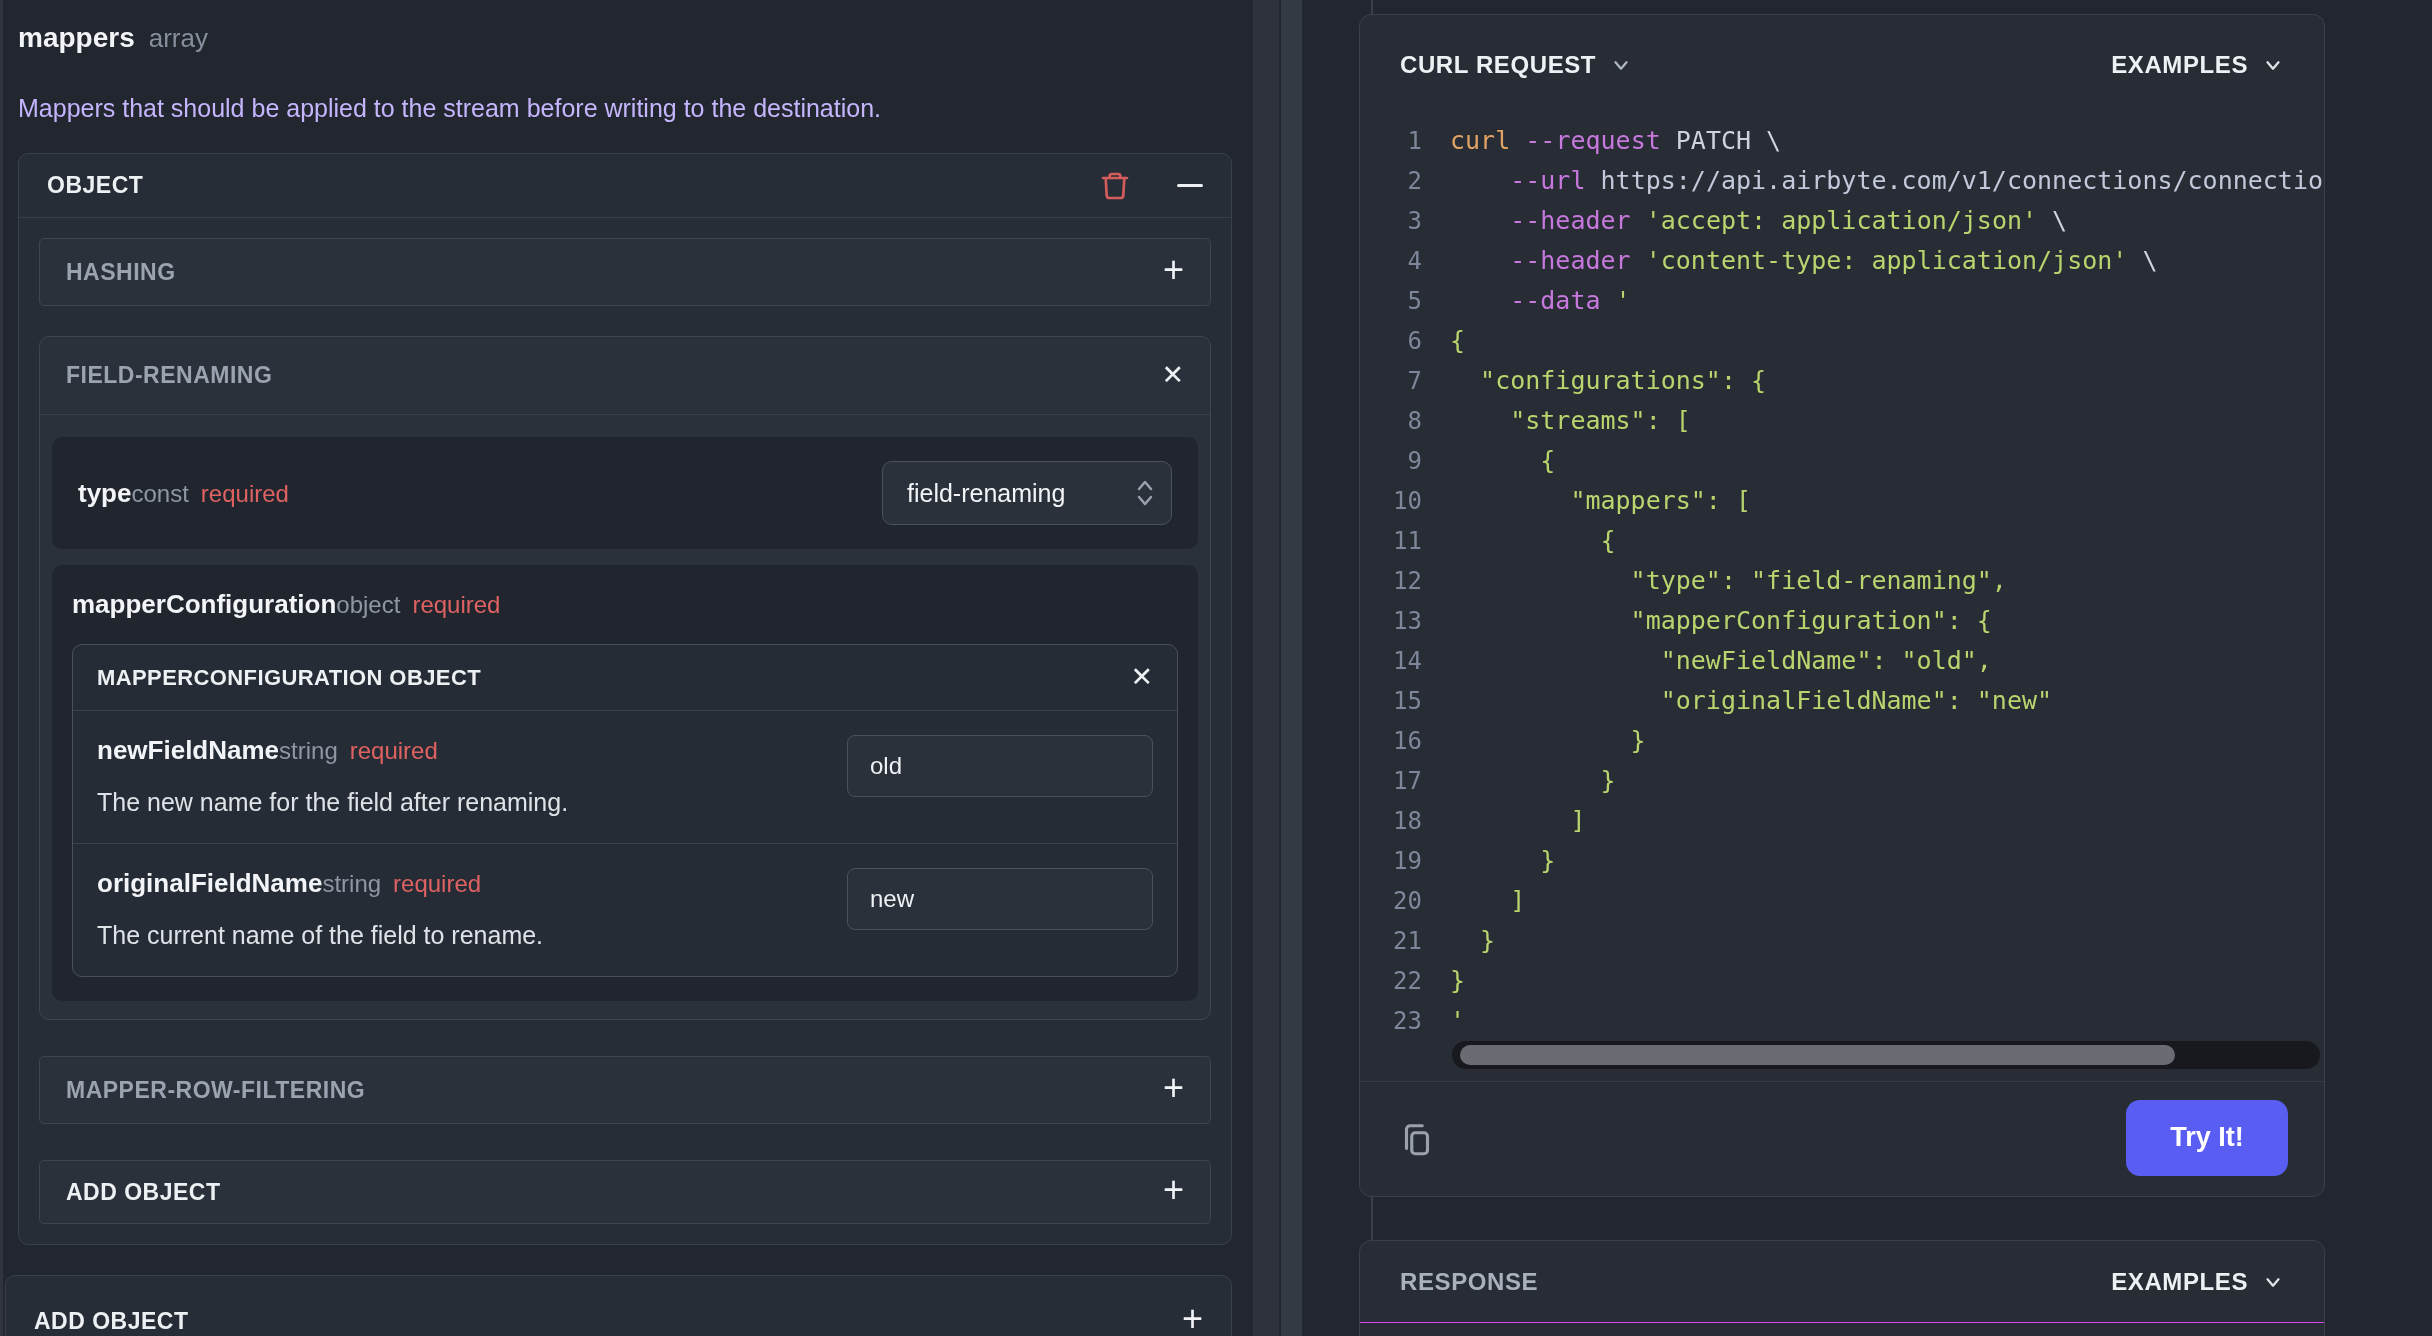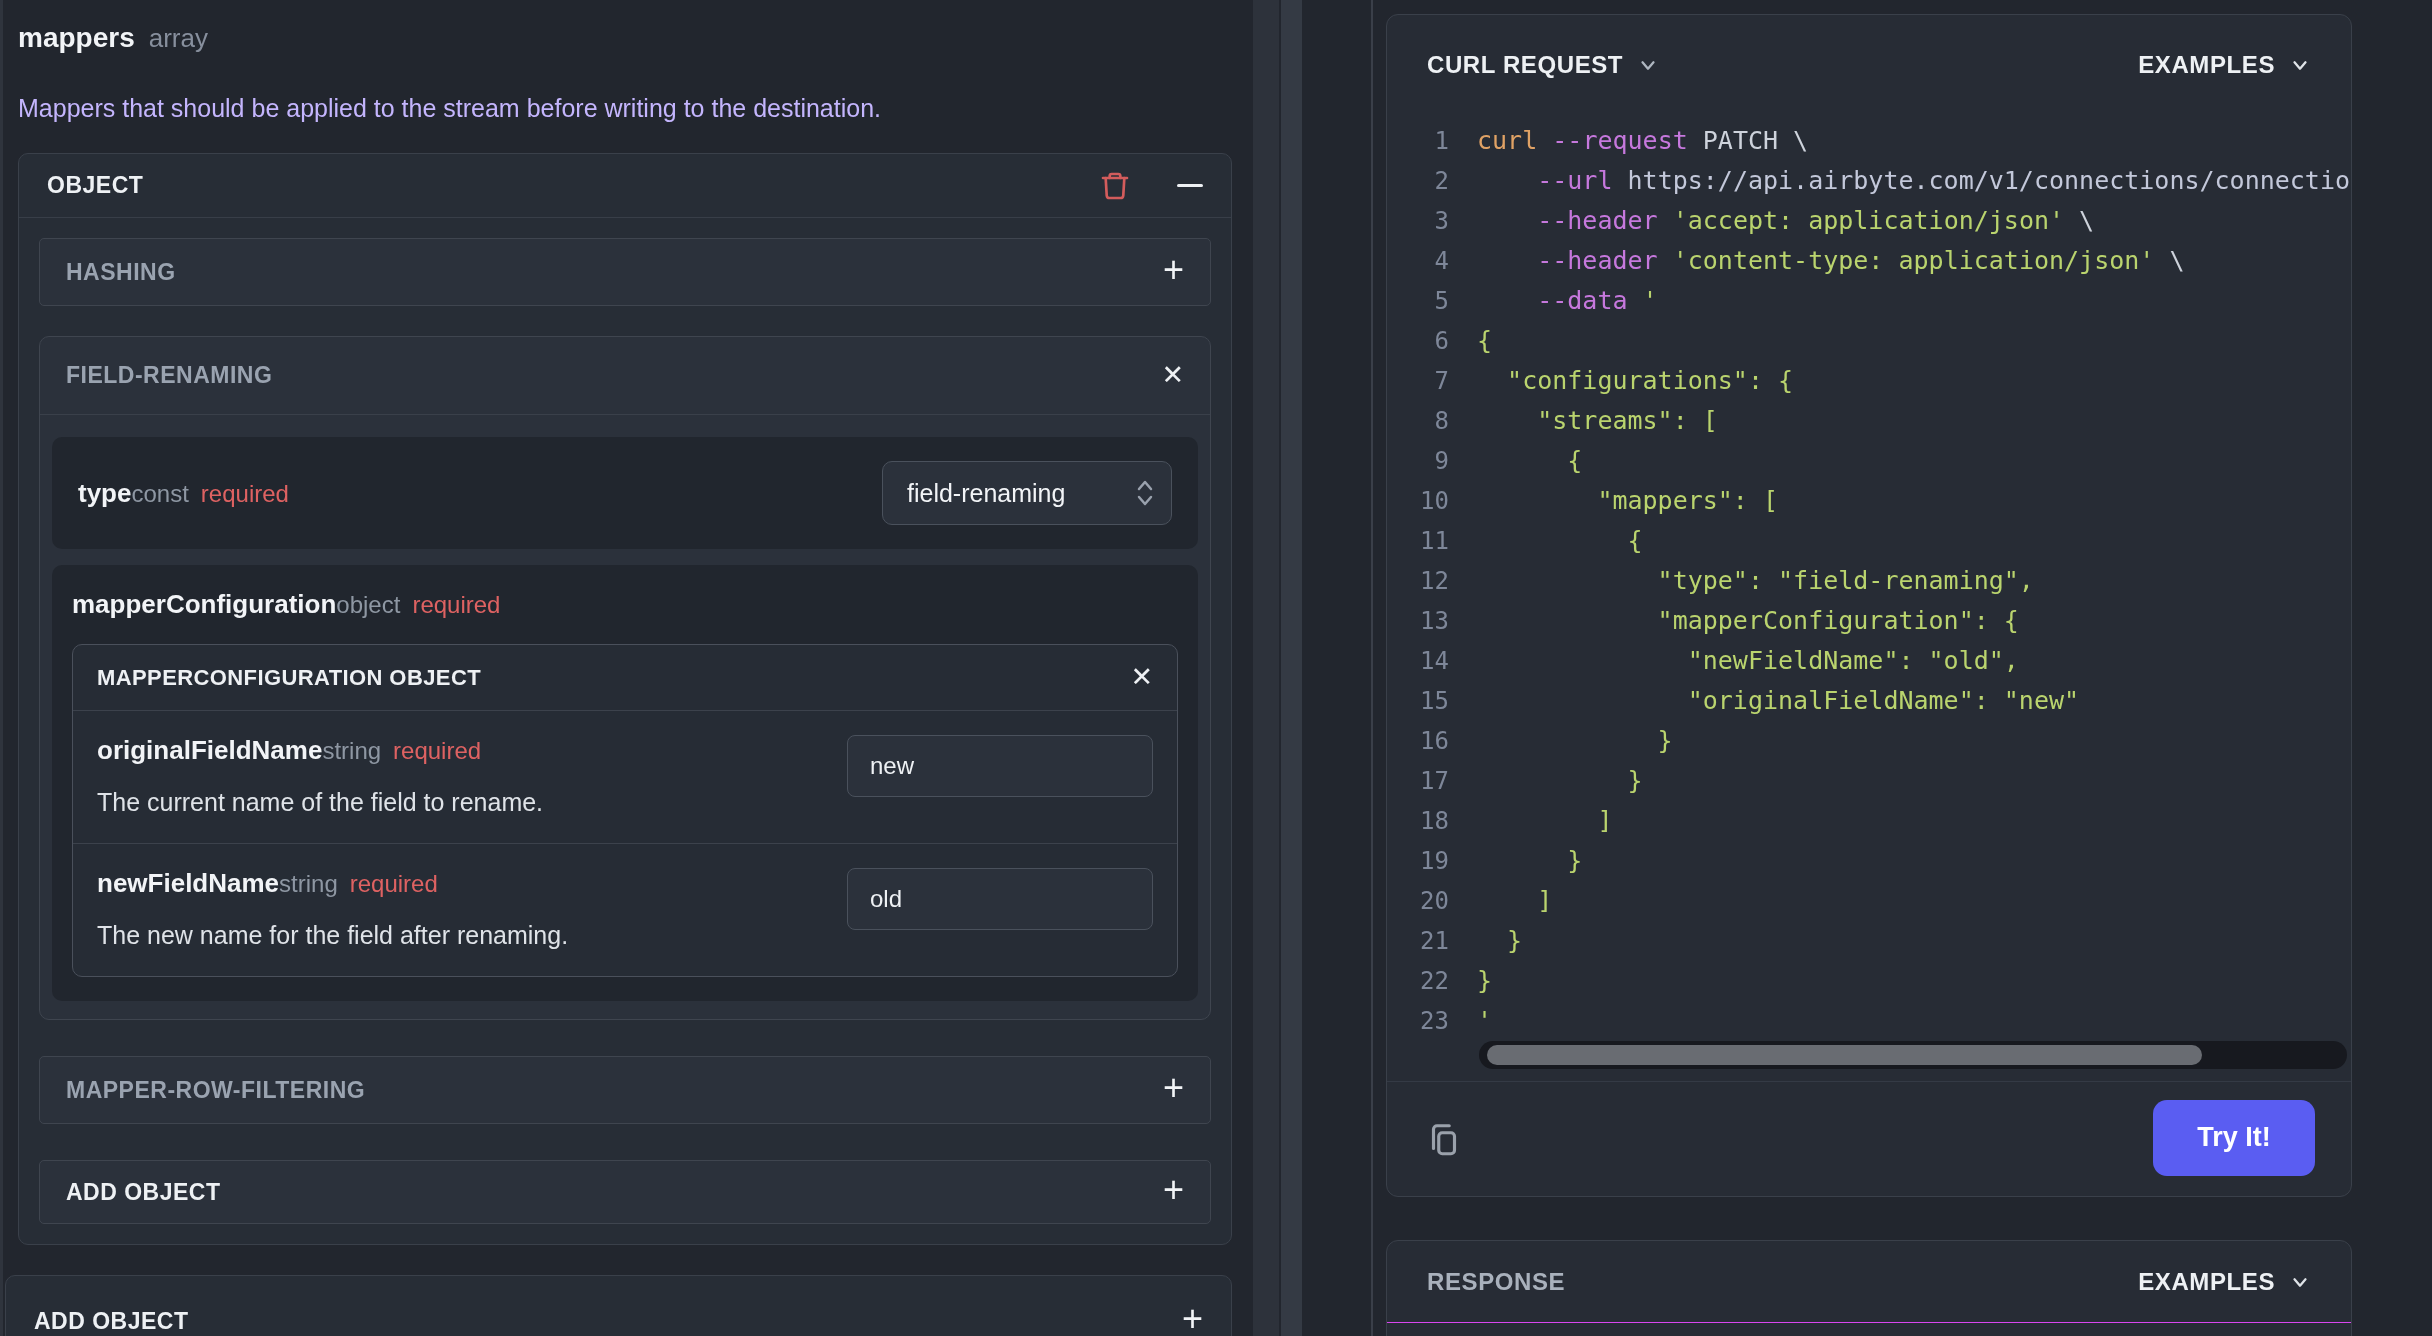--- a/index.html
+++ b/index.html
@@ -53,21 +53,21 @@
   .mc-desc{margin-top:22px;font-size:25px;color:#dfe3e8;}
   .text-input{width:306px;height:62px;background:#2b313b;border:1px solid #4a515c;border-radius:8px;color:#eef1f4;font-size:24px;padding:0 22px;font-family:"Liberation Sans",sans-serif;margin-left:auto;flex:none;outline:none;}
   .sub-mrf{margin-bottom:36px;}
   .add-row{height:64px;}
   .addcard-bottom{margin-left:-13px;margin-top:30px;height:92px;display:flex;align-items:center;padding:0 28px;background:#272d36;border:1px solid #3a404a;border-radius:10px;}
   
   .scroll1{position:absolute;left:1253px;top:0;width:26px;height:1336px;background:#2d323b;}
   .scroll2{position:absolute;left:1281px;top:0;width:21px;height:1336px;background:#343a44;}
   .col-divider{position:absolute;left:1371px;top:0;width:2px;height:1336px;background:#3a3f49;}
   
-  .right-col{position:absolute;left:1339px;top:0;width:1059px;height:1336px;}
+  .right-col{position:absolute;left:1312px;top:0;width:1059px;height:1336px;}
   .panel{position:absolute;left:47px;width:966px;background:#272c35;border:1px solid #3a404a;border-radius:12px;overflow:hidden;}
   .curl-panel{top:14px;height:1183px;}
   .response-panel{top:1240px;height:200px;}
   .panel-header{height:100px;display:flex;align-items:center;justify-content:space-between;padding:0 40px;}
   .ph-left,.ph-right{display:flex;align-items:center;gap:14px;cursor:pointer;}
   .panel-title{font-weight:700;font-size:24px;color:#eef1f4;letter-spacing:.6px;}
   .muted-title{color:#a9b1bc;}
   .code-area{height:924px;padding:6px 0 0 16px;overflow:hidden;font-family:"DejaVu Sans Mono",monospace;font-size:25px;line-height:40px;}
   .code-line{display:flex;white-space:pre;}
   .ln{width:46px;text-align:right;margin-right:28px;color:#7e8799;font-size:24px;flex:none;}
@@ -143,32 +143,32 @@
               <span class="prop-name">mapperConfiguration</span><span class="prop-meta">object</span><span class="prop-req">required</span>
             </div>
             <div class="mc-card">
               <div class="mc-header">
                 <span class="mc-title">MAPPERCONFIGURATION OBJECT</span>
                 <span class="close-x">✕</span>
               </div>
 
               <div class="mc-row">
                 <div class="mc-left">
+                  <span class="prop-name">newFieldName</span><span class="prop-meta">string</span><span class="prop-req">required</span>
+                  <div class="mc-desc">The new name for the field after renaming.</div>
+                </div>
+                <input class="text-input" type="text" value="old" style="">
+              </div>
+
+              <div class="mc-row">
+                <div class="mc-left">
                   <span class="prop-name">originalFieldName</span><span class="prop-meta">string</span><span class="prop-req">required</span>
                   <div class="mc-desc">The current name of the field to rename.</div>
                 </div>
                 <input class="text-input" type="text" value="new" style="">
-              </div>
-
-              <div class="mc-row">
-                <div class="mc-left">
-                  <span class="prop-name">newFieldName</span><span class="prop-meta">string</span><span class="prop-req">required</span>
-                  <div class="mc-desc">The new name for the field after renaming.</div>
-                </div>
-                <input class="text-input" type="text" value="old" style="">
               </div>
 
             </div>
           </div>
 
         </div>
       </div>
 
       <div class="subrow sub-mrf">
         <span class="subrow-title">MAPPER-ROW-FILTERING</span>

